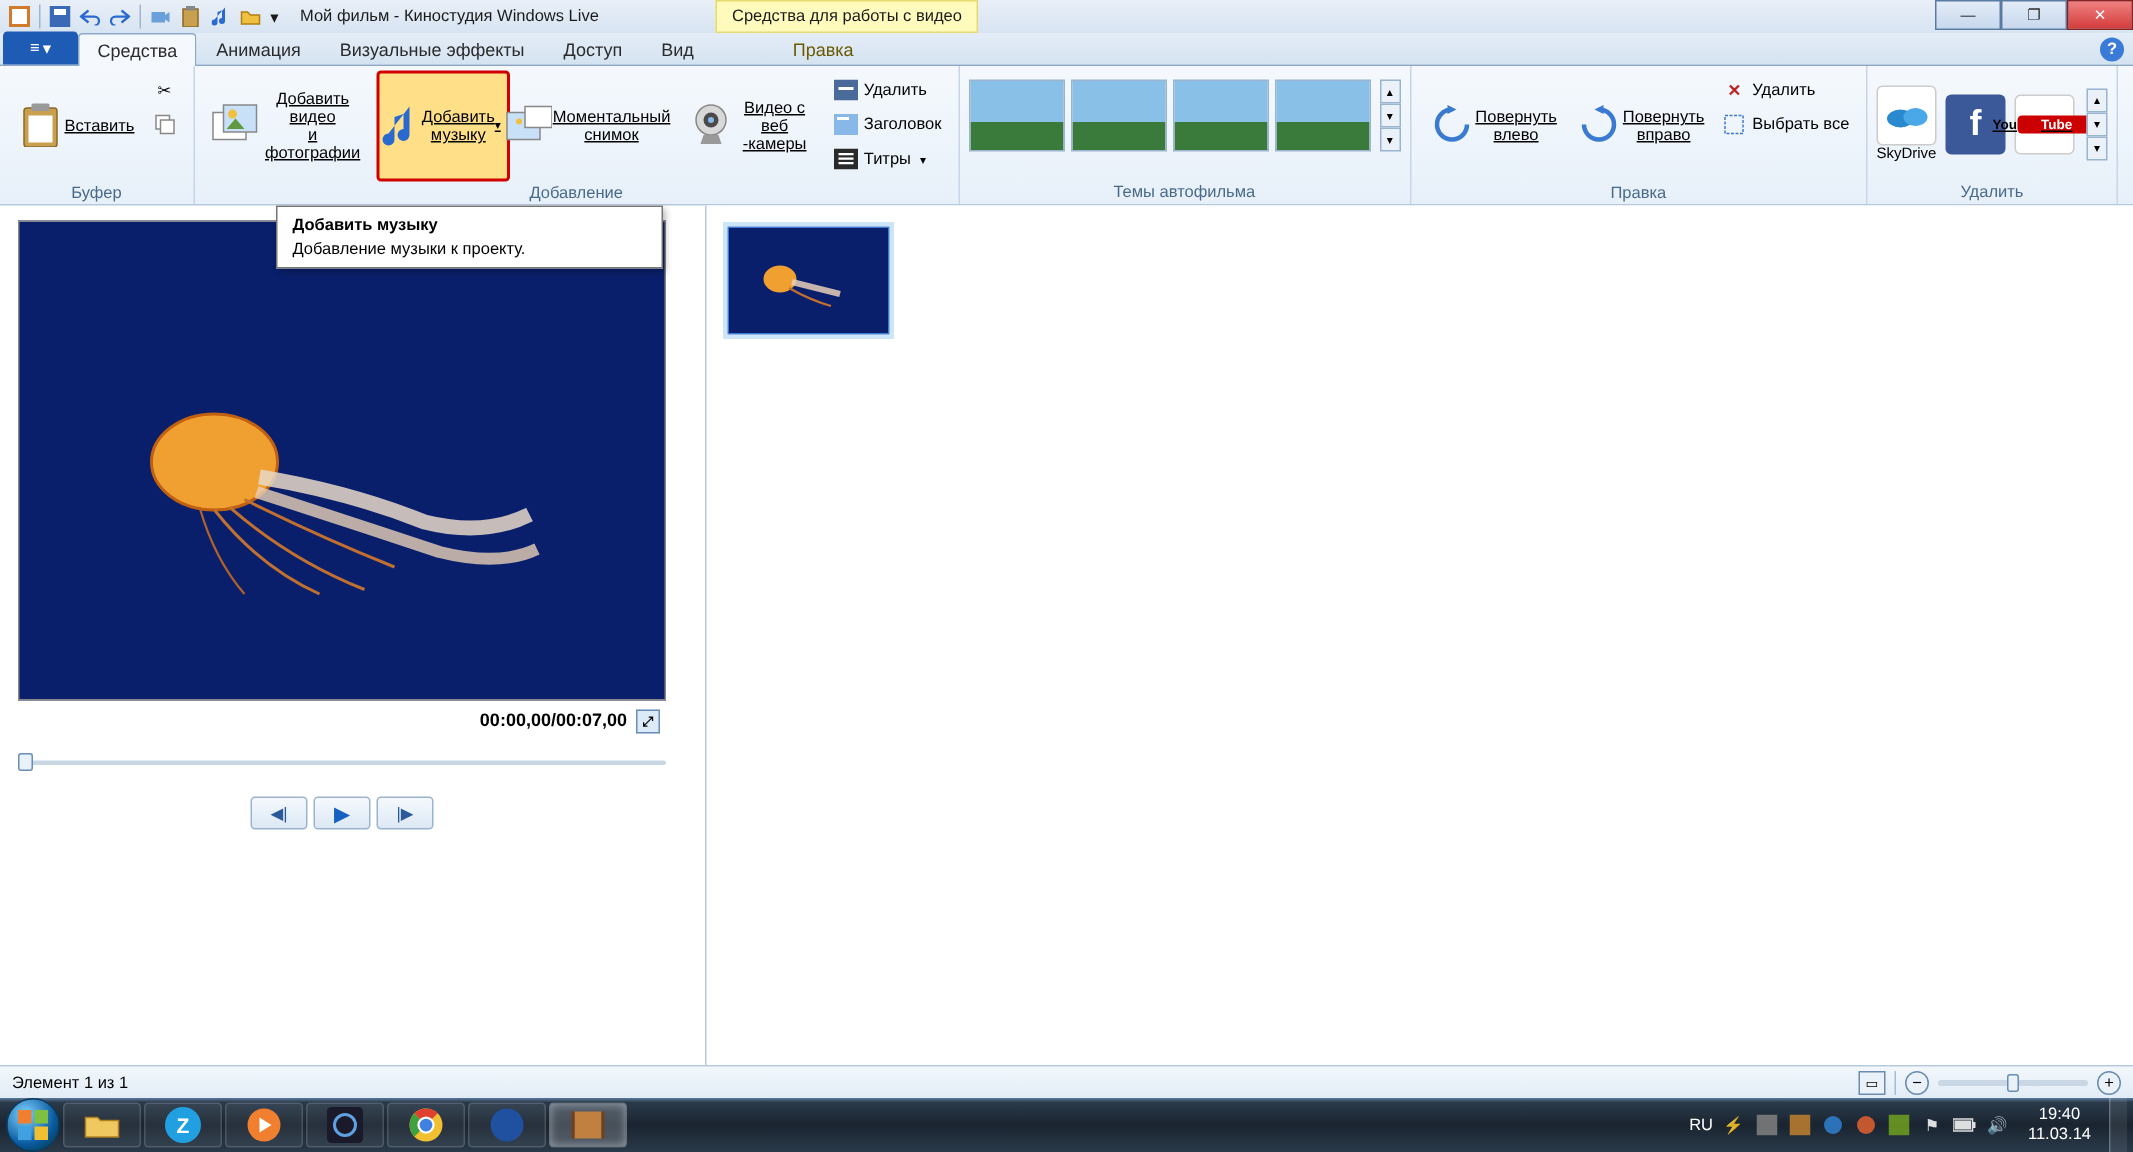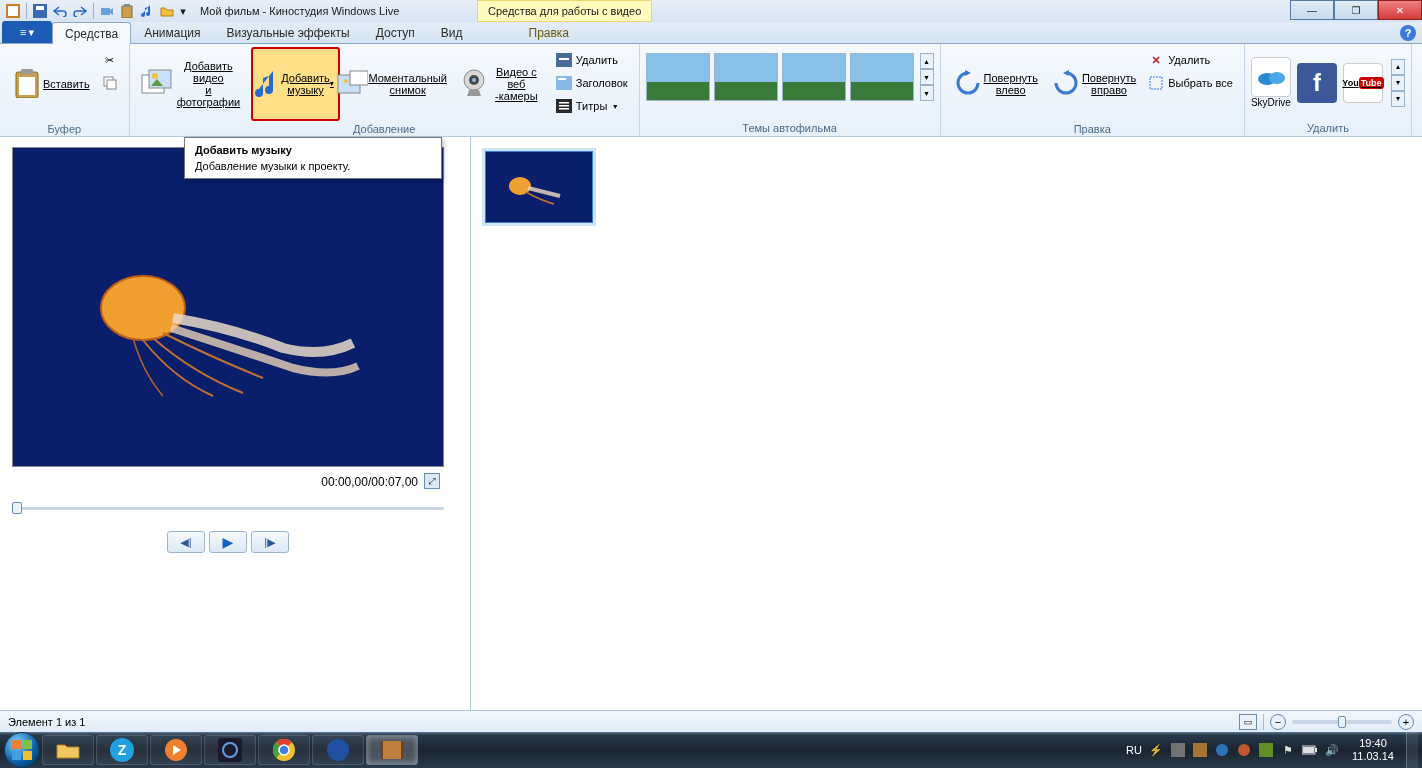--- a/index.html
+++ b/index.html
@@ -35,21 +35,21 @@
 .scroll-btns { display:flex; flex-direction:column; margin-left:2px; }
 .scroll-btns div { width:14px; height:16px; border:1px solid #9ab4cf; background:#eaf1f8; font-size:8px; display:flex; align-items:center; justify-content:center; }
 .share-icons { display:flex; gap:6px; align-items:center; padding-top:10px; }
 .share-ic { width:40px; height:40px; border-radius:4px; display:flex; align-items:center; justify-content:center; color:#fff; font-weight:bold; font-size:10px; }
 .workspace { display:flex; height:573px; }
 .preview-pane { width:470px; padding:10px 12px; display:flex; flex-direction:column; position:relative; }
 .preview { width:432px; height:320px; background:#0a1f6b; border:1px solid #888; position:relative; overflow:hidden; }
 .jelly { position:absolute; left:70px; top:110px; width:280px; height:140px; }
 .tooltip-box { position:absolute; left:184px; top:0; width:258px; background:#fff; border:1px solid #767676; box-shadow:2px 2px 4px rgba(0,0,0,0.25); padding:6px 10px; font-size:11px; z-index:50; }
 .tooltip-box .tt-title { font-weight:bold; margin-bottom:4px; }
-.time-row { display:flex; justify-content:flex-end; align-items:flex-end; gap:6px; padding:6px 4px 0 0; font-size:12px; width:432px; }
+.time-row { display:flex; justify-content:flex-end; align-items:flex-start; gap:6px; padding:6px 4px 0 0; font-size:12px; width:432px;font-weight:bold; }
 .fs-btn { width:16px; height:16px; border:1px solid #6a8db3; background:#dceaf7; display:flex; align-items:center; justify-content:center; font-size:9px; }
 .seek { width:432px; margin-top:12px; position:relative; height:14px; }
 .seek-track { position:absolute; top:6px; left:0; right:0; height:3px; background:#c9d6e4; border-radius:2px; }
 .seek-thumb { position:absolute; left:0; top:1px; width:10px; height:12px; background:#e9f1f9; border:1px solid #6a8db3; border-radius:2px; }
 .play-controls { display:flex; gap:4px; justify-content:center; margin-top:16px; width:432px; }
 .pc-btn { width:38px; height:22px; border:1px solid #9ab4cf; background:linear-gradient(#f5f9fd,#dce8f4); border-radius:3px; display:flex; align-items:center; justify-content:center; font-size:11px; color:#2a5a9a; }
 .pc-btn.play { color:#1560c0; font-size:14px; }
 .timeline-pane { flex:1; border-left:1px solid #b5c9de; padding:14px; background:#fff; }
 .clip-thumb { width:108px; height:72px; border:1px solid #3a7ad9; outline:3px solid #cde5f9; background:#0a1f6b; position:relative; overflow:hidden; }
 .clip-thumb .mini-jelly { position:absolute; left:18px; top:18px; width:64px; height:40px; }
@@ -323,21 +323,21 @@
               <svg width="32" height="20">
                 <ellipse cx="12" cy="12" rx="9" ry="6" fill="#2a8ad0"></ellipse>
                 <ellipse cx="22" cy="11" rx="8" ry="6" fill="#4aa8e8"></ellipse>
               </svg>
             </div>
           <span style="font-size:10px;">SkyDrive</span>
         </div>
         <div class="share-ic" style="background:#3b5998;font-size:24px;font-family:Arial;">f</div>
         <div class="share-ic" style="background:#fff;border:1px solid #ccc;color:#000;text-decoration:underline;">
             <span style="font-size:9px;">You</span>
-            <span style="background:#c00;color:#fff;padding:1px 2px;border-radius:3px;font-size:9px;">Tube</span>
+            <span style="background:#c00;color:#fff;padding:1px 16px;border-radius:3px;font-size:9px;">Tube</span>
           </div>
         <div class="scroll-btns">
           <div>▴</div>
           <div>▾</div>
           <div>▾</div>
         </div>
       </div>
     </div>
     <div class="group-label">Удалить</div>
   </div>

